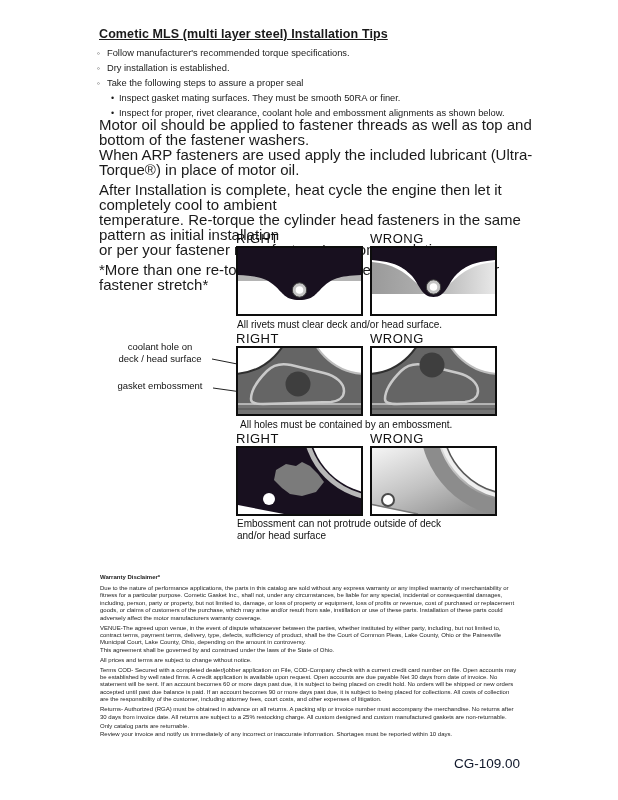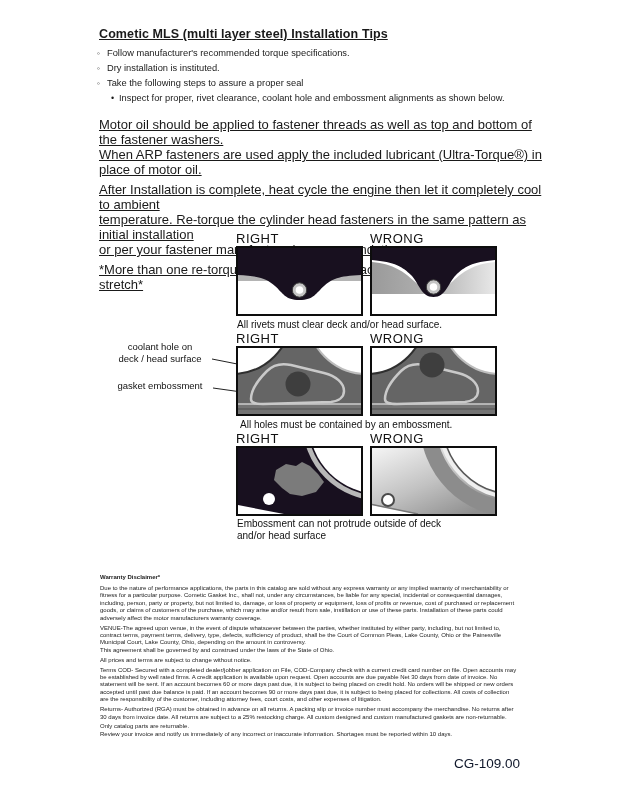--- a/index.html
+++ b/index.html
@@ -13,21 +13,21 @@
     margin:0 0 5px 2px;font-size:12.5px;font-weight:bold;
     text-decoration:underline;letter-spacing:.1px;
   }
   .b-row{font-size:9.3px;line-height:15px;white-space:nowrap;}
   .b-row .mk{display:inline-block;width:10px;font-size:8px;vertical-align:top;line-height:15px;}
   .b-row.sub{padding-left:14px;}
   .b-row.sub .mk{width:8px;font-size:9px;}
   
   .diesel{position:absolute;top:117px;left:99px;width:445px;}
   .diesel h2{margin:0 0 4px 0;font-size:11.5px;font-weight:bold;}
-  .diesel p{margin:0 0 5px 0;font-size:13px;line-height:15px;white-space:pre-line;text-decoration:underline;}
+  .diesel p{margin:0 0 5px 0;font-size:15px;line-height:15px;white-space:pre-line;}
   
   .dlabel{position:absolute;width:127px;font-size:13px;letter-spacing:.5px;color:#111;}
   .panel{position:absolute;width:123px;height:66px;border:2px solid #0d0d0d;background:#fff;}
   .panel svg{display:block;}
   .caption{position:absolute;font-size:10px;line-height:12px;color:#111;white-space:pre-line;}
   .ann{position:absolute;font-size:9.5px;line-height:11.5px;text-align:center;color:#111;white-space:pre-line;}
   .leaders{position:absolute;left:208px;top:355px;}
   
   .legal{position:absolute;top:574px;left:100px;width:419px;color:#222;}
   .legal h3{margin:0 0 5px 0;font-size:6px;font-weight:bold;}
@@ -39,24 +39,27 @@
 <body>
 
 <div class="page">
 
   <section class="head">
     <h1>Cometic MLS (multi layer steel) Installation Tips</h1>
     <div class="b-row">
       <span class="mk">◦</span><span>Follow manufacturer's recommended torque specifications.</span>
     </div>
     <div class="b-row">
-      <span class="mk">◦</span><span>Dry installation is instituted.</span>
+      <span class="mk">◦</span><span>Dry installation is established.</span>
     </div>
     <div class="b-row">
       <span class="mk">◦</span><span>Take the following steps to assure a proper seal</span>
+    </div>
+    <div class="b-row sub">
+      <span class="mk">•</span><span>Inspect gasket mating surfaces.  They must be smooth 50RA or finer.</span>
     </div>
     <div class="b-row sub">
       <span class="mk">•</span><span>Inspect for proper, rivet clearance, coolant hole and embossment alignments as shown below.</span>
     </div>
   </section>
 
   <section class="diesel">
     <p>Motor oil should be applied to fastener threads as well as top and bottom of the fastener washers.
 When ARP fasteners are used apply the included lubricant (Ultra-Torque®) in place of motor oil.</p>
     <p>After Installation is complete, heat cycle the engine then let it completely cool to ambient

